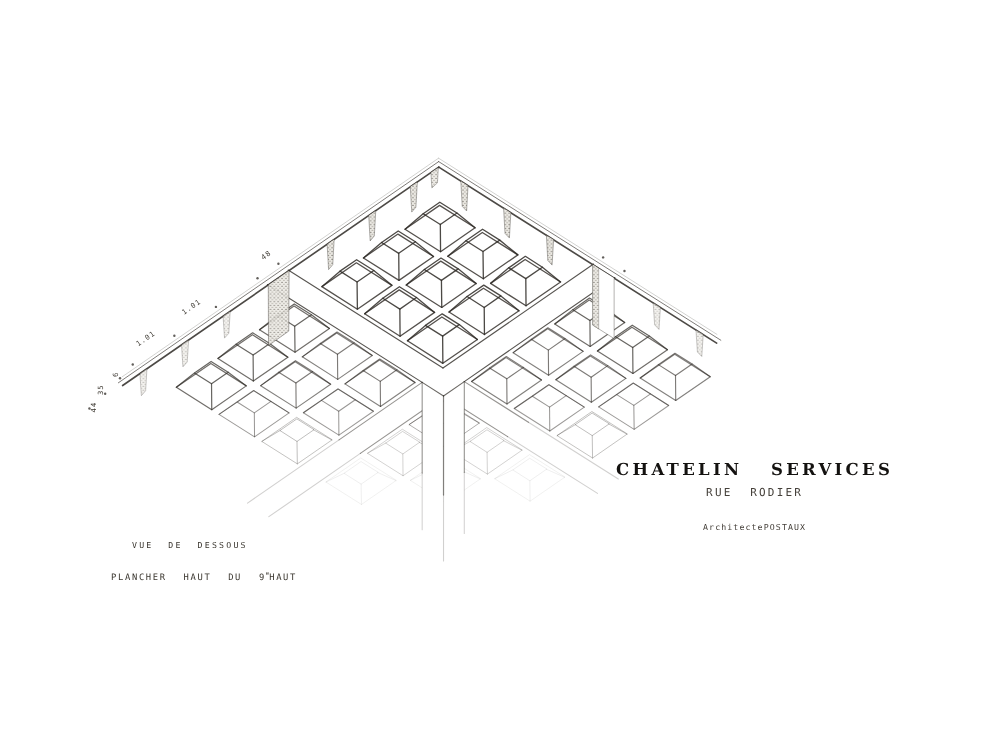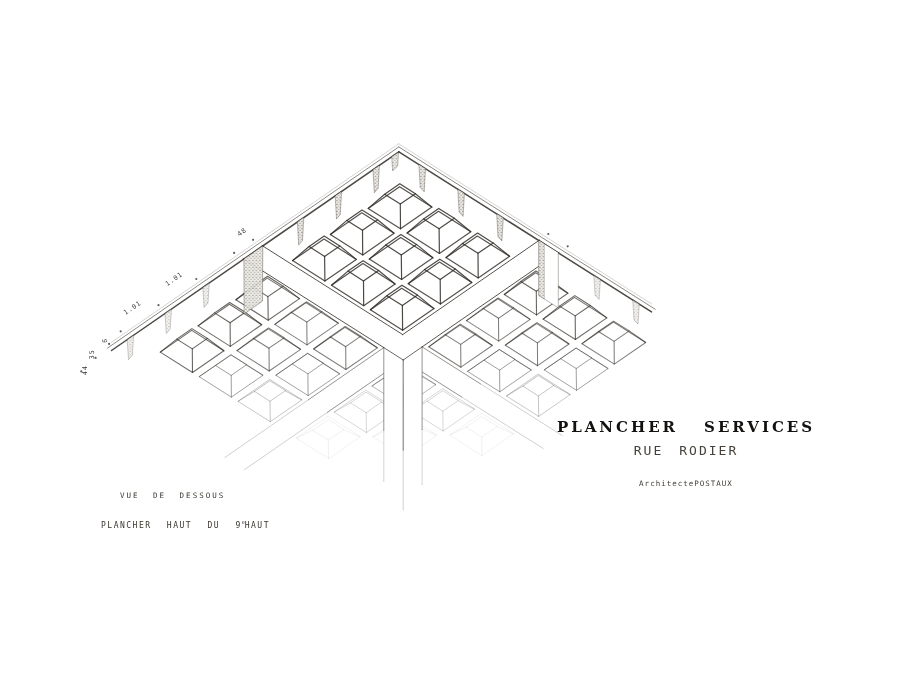--- a/index.html
+++ b/index.html
@@ -8,21 +8,21 @@
   svg{position:absolute;left:0;top:0;}
   .dim{font-family:"DejaVu Sans Mono",monospace;font-size:6.5px;letter-spacing:1px;fill:#3a362f;}
   .caption{position:absolute;color:#3a362f;white-space:nowrap;}
   .caption-view{left:120px;top:491px;font-size:7.5px;letter-spacing:2px;word-spacing:7px;}
   .caption-floor{left:101px;top:519px;font-size:8px;letter-spacing:1.5px;word-spacing:9px;}
   .caption-floor sup{font-size:5px;vertical-align:4px;letter-spacing:0;}
   .titleblock{position:absolute;left:558px;top:418px;width:256px;color:#1b1916;}
   .tb-row{display:flex;justify-content:center;align-items:baseline;white-space:nowrap;}
   .tb-project{gap:26px;font-family:"DejaVu Serif",serif;font-weight:bold;font-size:15px;
               letter-spacing:3px;color:#141210;}
-  .tb-address{gap:16px;margin-top:7px;font-size:13px;letter-spacing:2px;color:#45403a;align-items:center;}
+  .tb-address{gap:16px;margin-top:7px;font-size:10px;letter-spacing:2px;color:#45403a;align-items:center;}
   .tb-architect{margin-top:21px;font-size:7.5px;letter-spacing:1px;color:#45403a;}
   .tb-element{gap:15px;margin-top:20px;font-family:"DejaVu Serif",serif;font-weight:bold;
               font-size:17px;letter-spacing:4px;color:#ffffff;
               -webkit-text-stroke:1px #1d1a17;text-stroke:1px #1d1a17;}
   @supports not (-webkit-text-stroke:1px black){.tb-element{color:#1d1a17;}}
   .tb-element .times{font-size:9px;-webkit-text-stroke:0.7px #1d1a17;letter-spacing:0;}
 </style>
 </head>
 <body>
 
@@ -298,21 +298,21 @@
         <text class="dim" x="87.0" y="370.0" text-anchor="middle" transform="rotate(-90 87.0 370.0)">44</text>
       </g>
   </svg>
 
   <div class="caption caption-view">VUE DE DESSOUS</div>
 
   <div class="caption caption-floor"><span>PLANCHER HAUT DU 9</span><sup>e</sup><span>HAUT</span></div>
 
   <div class="titleblock">
     <div class="tb-row tb-project">
-      <span>PLANCHER</span>
+      <span>CHATELIN</span>
       <span>SERVICES</span>
     </div>
     <div class="tb-row tb-address">
       <span>RUE</span>
       <span>RODIER</span>
     </div>
     <div class="tb-row tb-architect">
       <span>Architecte</span>
       <span>POSTAUX</span>
     </div>

